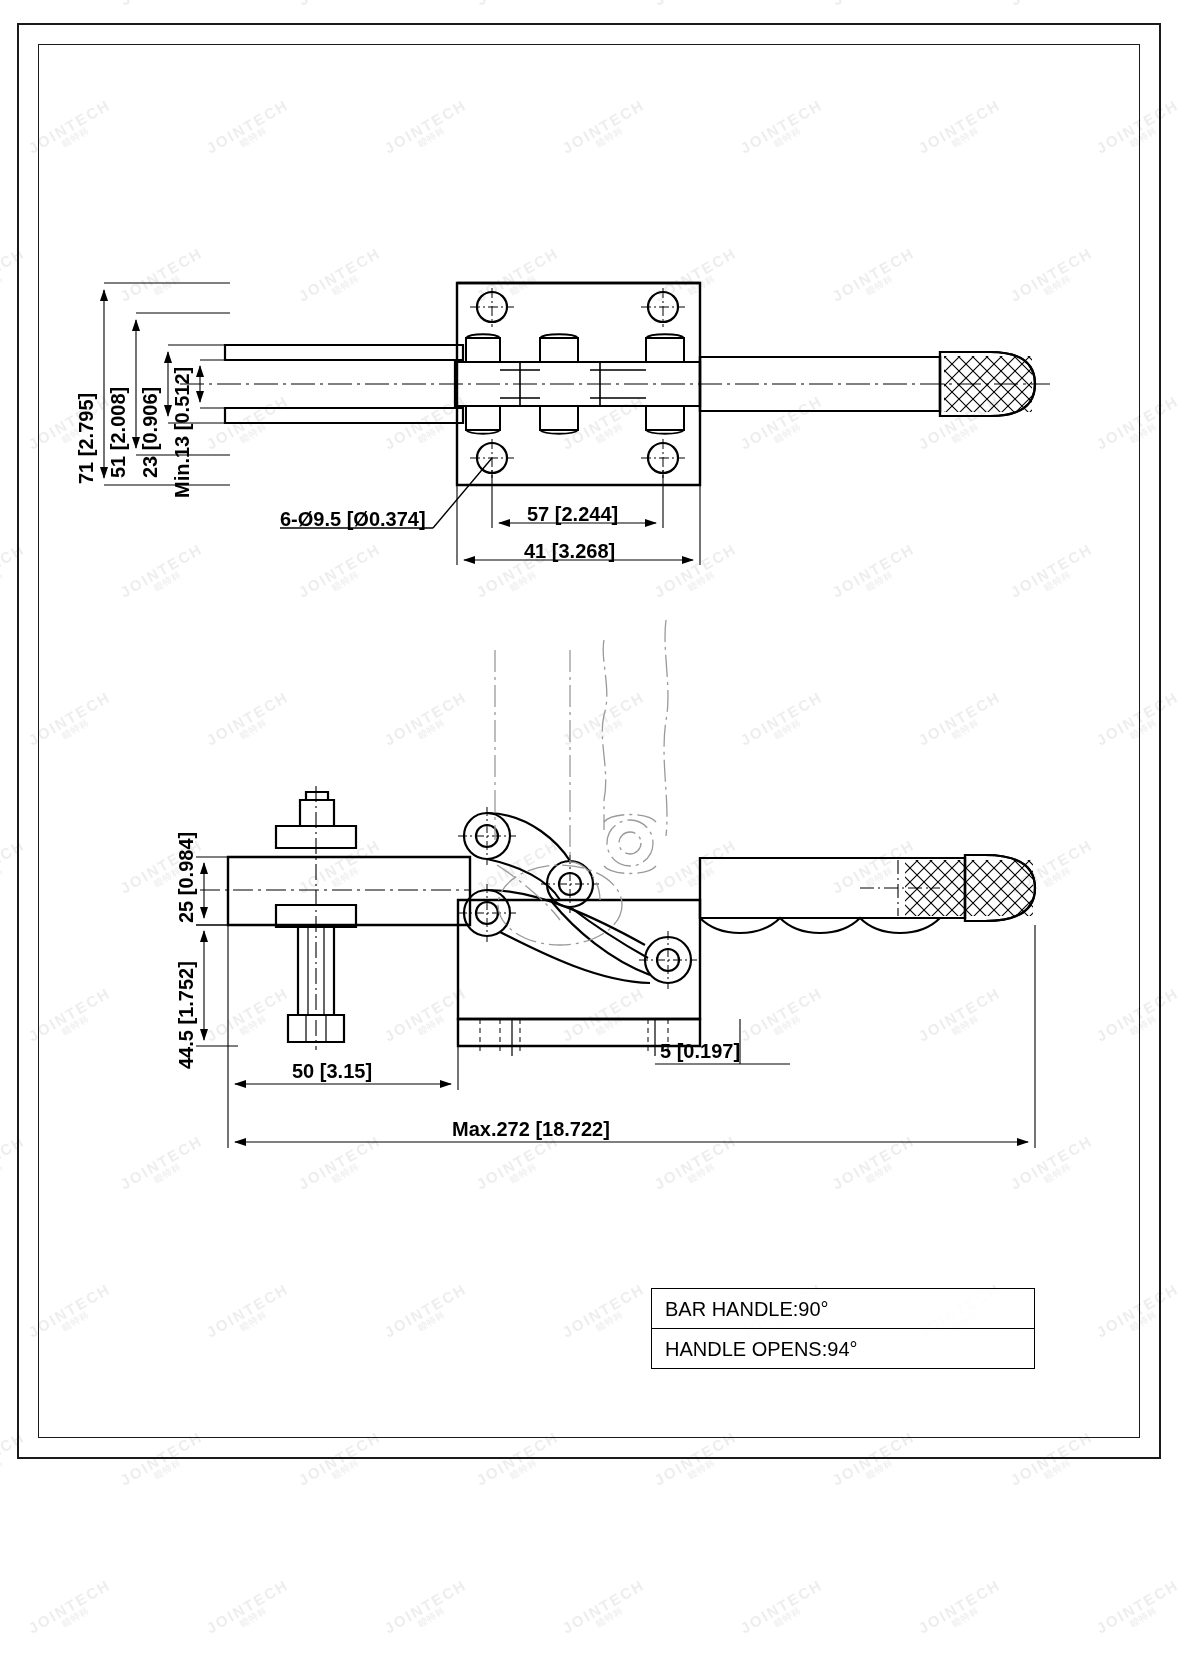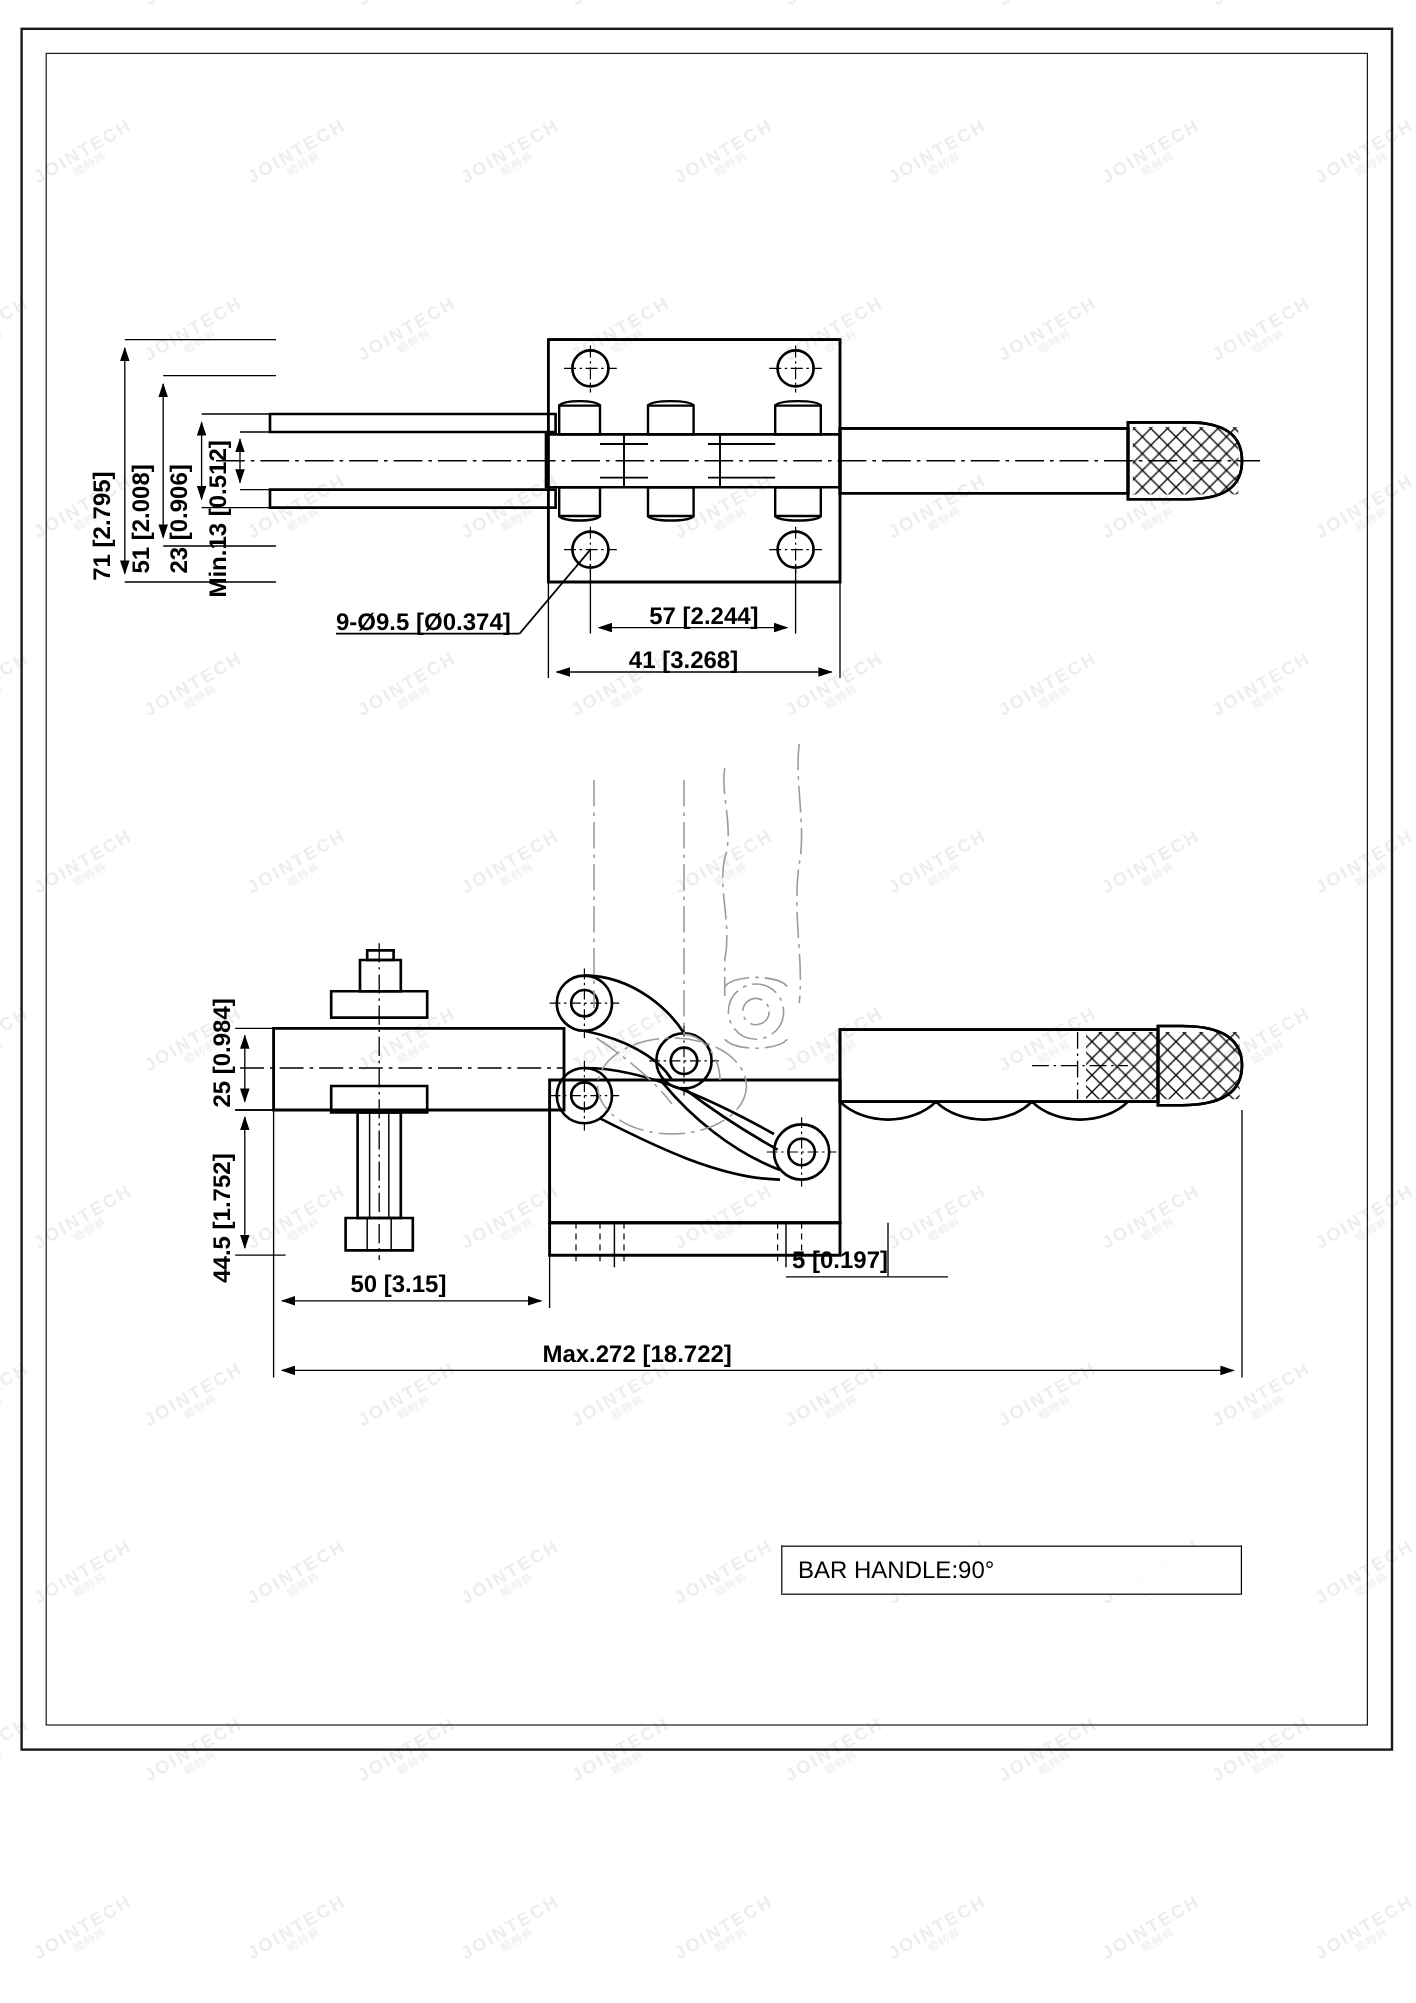--- a/index.html
+++ b/index.html
@@ -663,27 +663,28 @@
         <path d="M235,1142 L1028,1142" marker-start="url(#arrS)" marker-end="url(#arr)"></path>
       </g>
 
     </g>
   </svg>
 
   <div class="dim dim-v" style="left:98px; top:461px;">71 [2.795]</div>
   <div class="dim dim-v" style="left:130px; top:455px;">51 [2.008]</div>
   <div class="dim dim-v" style="left:162px; top:455px;">23 [0.906]</div>
   <div class="dim dim-v" style="left:194px; top:475px;">Min.13 [0.512]</div>
-  <div class="dim" style="left:280px; top:508px;">9-Ø9.5 [Ø0.374]</div>
-  <div class="dim" style="left:541px; top:503px;">57 [2.244]</div>
+  <div class="dim" style="left:280px; top:508px;">6-Ø9.5 [Ø0.374]</div>
+  <div class="dim" style="left:527px; top:503px;">57 [2.244]</div>
   <div class="dim" style="left:524px; top:540px;">41 [3.268]</div>
 
   <div class="dim dim-v" style="left:198px; top:900px;">25 [0.984]</div>
   <div class="dim dim-v" style="left:198px; top:1046px;">44.5 [1.752]</div>
   <div class="dim" style="left:292px; top:1060px;">50 [3.15]</div>
   <div class="dim" style="left:660px; top:1040px;">5 [0.197]</div>
   <div class="dim" style="left:452px; top:1118px;">Max.272 [18.722]</div>
 
   <div id="info-table">
     <div class="info-row">BAR HANDLE:90°</div>
+    <div class="info-row">HANDLE OPENS:94°</div>
   </div>
 
 </div>
 
 </body></html>

